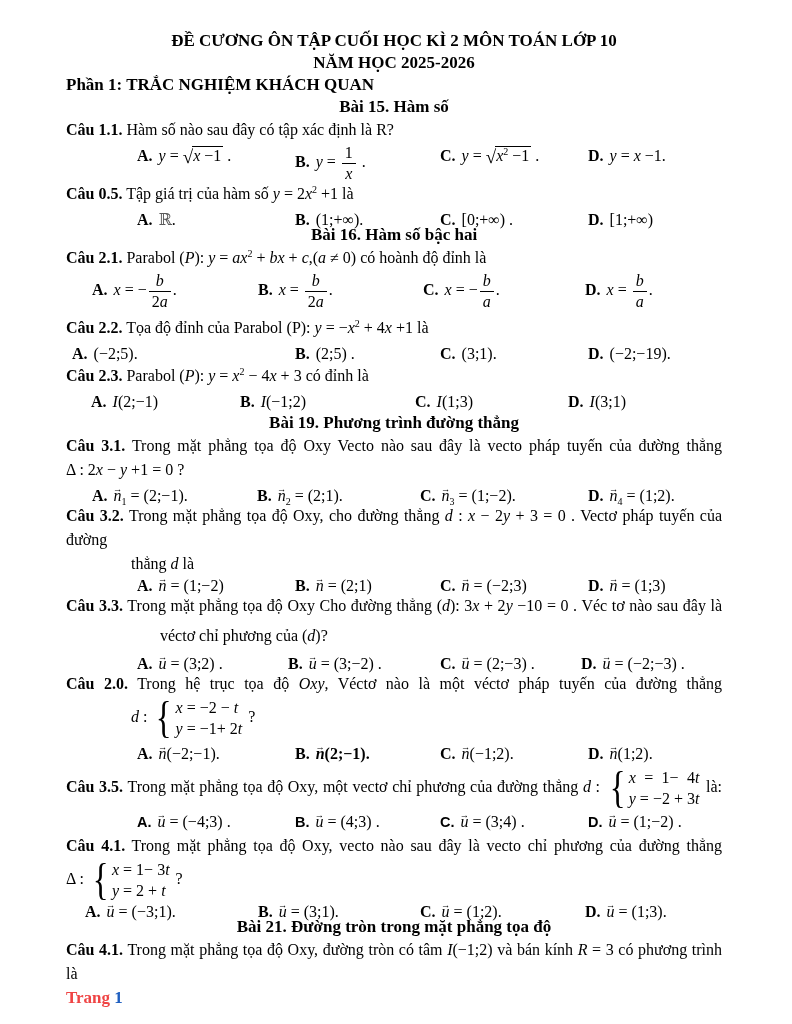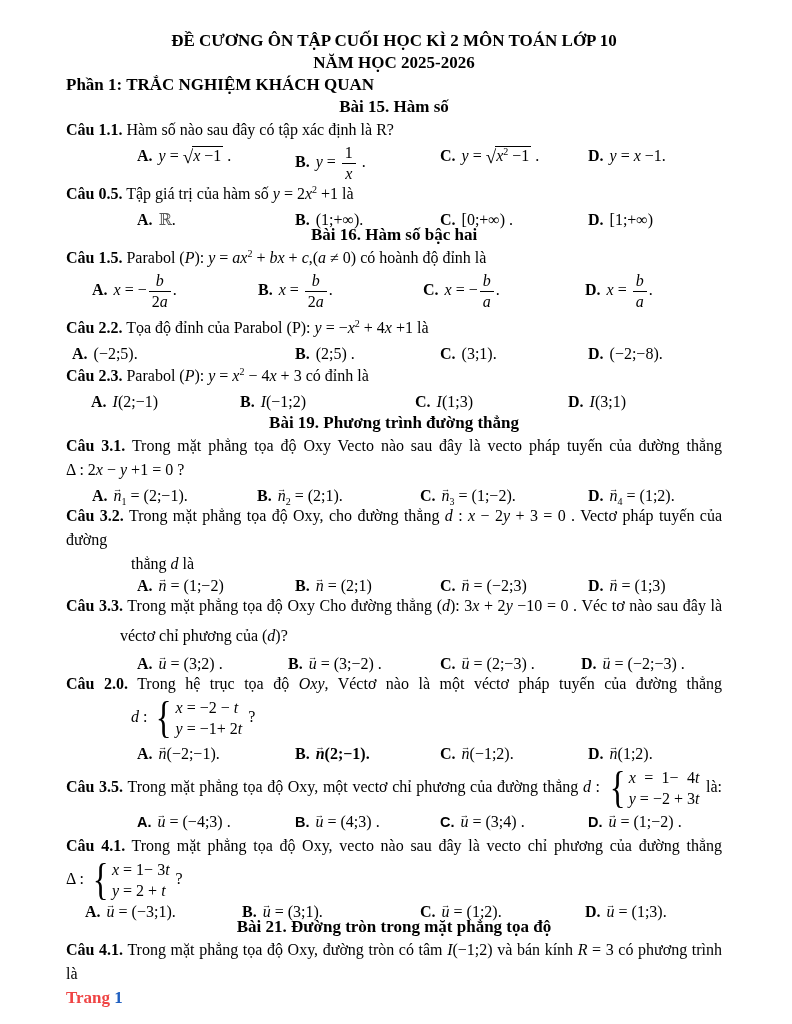--- a/index.html
+++ b/index.html
@@ -65,35 +65,35 @@
         <div class="qline"><span class="qlabel">Câu 0.5.</span> Tập giá trị của hàm số <i>y</i> = 2<i>x</i><sup>2</sup> +1 là</div>
         <div class="optrow" style="height: 24px;">
           <span class="opt" style="left: 71px;"><span class="optlabel">A.</span><span><span class="bb">ℝ</span>.</span></span>
           <span class="opt" style="left: 229px;"><span class="optlabel">B.</span><span>(1;+∞).</span></span>
           <span class="opt" style="left: 374px;"><span class="optlabel">C.</span><span>[0;+∞) .</span></span>
           <span class="opt" style="left: 522px;"><span class="optlabel">D.</span><span>[1;+∞)</span></span>
         </div>
       </div>
       <div class="sline" style="margin-top: -6px;">Bài 16. Hàm số bậc hai</div>
       <div class="q">
-        <div class="qline"><span class="qlabel">Câu 1.5.</span> Parabol (<i>P</i>): <i>y</i> = <i>ax</i><sup>2</sup> + <i>bx</i> + <i>c</i>,(<i>a</i> ≠ 0) có hoành độ đỉnh là</div>
+        <div class="qline"><span class="qlabel">Câu 2.1.</span> Parabol (<i>P</i>): <i>y</i> = <i>ax</i><sup>2</sup> + <i>bx</i> + <i>c</i>,(<i>a</i> ≠ 0) có hoành độ đỉnh là</div>
         <div class="optrow" style="height: 46px;">
           <span class="opt" style="left: 26px;"><span class="optlabel">A.</span><span><i>x</i> = −<span class="frac"><span class="num"><i>b</i></span><span class="den">2<i>a</i></span></span>.</span></span>
           <span class="opt" style="left: 192px;"><span class="optlabel">B.</span><span><i>x</i> = <span class="frac"><span class="num"><i>b</i></span><span class="den">2<i>a</i></span></span>.</span></span>
           <span class="opt" style="left: 357px;"><span class="optlabel">C.</span><span><i>x</i> = −<span class="frac"><span class="num"><i>b</i></span><span class="den"><i>a</i></span></span>.</span></span>
           <span class="opt" style="left: 519px;"><span class="optlabel">D.</span><span><i>x</i> = <span class="frac"><span class="num"><i>b</i></span><span class="den"><i>a</i></span></span>.</span></span>
         </div>
       </div>
       <div class="q">
         <div class="qline"><span class="qlabel">Câu 2.2.</span> Tọa độ đỉnh của Parabol (P): <i>y</i> = −<i>x</i><sup>2</sup> + 4<i>x</i> +1 là</div>
         <div class="optrow" style="height: 24px;">
           <span class="opt" style="left: 6px;"><span class="optlabel">A.</span><span>(−2;5).</span></span>
           <span class="opt" style="left: 229px;"><span class="optlabel">B.</span><span>(2;5) .</span></span>
           <span class="opt" style="left: 374px;"><span class="optlabel">C.</span><span>(3;1).</span></span>
-          <span class="opt" style="left: 522px;"><span class="optlabel">D.</span><span>(−2;−8).</span></span>
+          <span class="opt" style="left: 522px;"><span class="optlabel">D.</span><span>(−2;−19).</span></span>
         </div>
       </div>
       <div class="q">
         <div class="qline"><span class="qlabel">Câu 2.3.</span> Parabol (<i>P</i>): <i>y</i> = <i>x</i><sup>2</sup> − 4<i>x</i> + 3 có đỉnh là</div>
         <div class="optrow" style="height: 24px;">
           <span class="opt" style="left: 25px;"><span class="optlabel">A.</span><span><i>I</i>(2;−1)</span></span>
           <span class="opt" style="left: 174px;"><span class="optlabel">B.</span><span><i>I</i>(−1;2)</span></span>
           <span class="opt" style="left: 349px;"><span class="optlabel">C.</span><span><i>I</i>(1;3)</span></span>
           <span class="opt" style="left: 502px;"><span class="optlabel">D.</span><span><i>I</i>(3;1)</span></span>
         </div>
@@ -114,21 +114,21 @@
         <div class="qline" style="margin-left: 65px;">thẳng <i>d</i> là</div>
         <div class="optrow" style="height: 22px; margin-top: -4px;">
           <span class="opt" style="left: 71px;"><span class="optlabel">A.</span><span><span class="vec"><i>n</i></span> = (1;−2)</span></span>
           <span class="opt" style="left: 229px;"><span class="optlabel">B.</span><span><span class="vec"><i>n</i></span> = (2;1)</span></span>
           <span class="opt" style="left: 374px;"><span class="optlabel">C.</span><span><span class="vec"><i>n</i></span> = (−2;3)</span></span>
           <span class="opt" style="left: 522px;"><span class="optlabel">D.</span><span><span class="vec"><i>n</i></span> = (1;3)</span></span>
         </div>
       </div>
       <div class="q">
         <div class="qline just"><span class="qlabel">Câu 3.3.</span> Trong mặt phẳng tọa độ Oxy Cho đường thẳng (<i>d</i>): 3<i>x</i> + 2<i>y</i> −10 = 0 . Véc tơ nào sau đây là</div>
-        <div class="qline" style="margin-left: 54px; margin-top: 6px;">véctơ chỉ phương của (<i>d</i>)?</div>
+        <div class="qline" style="margin-left: 94px; margin-top: 6px;">véctơ chỉ phương của (<i>d</i>)?</div>
         <div class="optrow" style="height: 22px; margin-top: 2px;">
           <span class="opt" style="left: 71px;"><span class="optlabel">A.</span><span><span class="vec"><i>u</i></span> = (3;2) .</span></span>
           <span class="opt" style="left: 222px;"><span class="optlabel">B.</span><span><span class="vec"><i>u</i></span> = (3;−2) .</span></span>
           <span class="opt" style="left: 374px;"><span class="optlabel">C.</span><span><span class="vec"><i>u</i></span> = (2;−3) .</span></span>
           <span class="opt" style="left: 515px;"><span class="optlabel">D.</span><span><span class="vec"><i>u</i></span> = (−2;−3) .</span></span>
         </div>
       </div>
       <div class="q">
         <div class="qline just"><span class="qlabel">Câu 2.0.</span> Trong hệ trục tọa độ <i>Oxy</i>, Véctơ nào là một véctơ pháp tuyến của đường thẳng</div>
         <div class="qline" style="margin-left: 65px;"><i>d</i> : <span class="cases">
@@ -164,21 +164,21 @@
         <div class="qline just"><span class="qlabel">Câu 4.1.</span> Trong mặt phẳng tọa độ Oxy, vecto nào sau đây là vecto chỉ phương của đường thẳng</div>
         <div class="qline">Δ : <span class="cases">
             <span class="brace">{</span>
             <span class="cl">
               <span><i>x</i> = 1− 3<i>t</i></span>
               <span><i>y</i> = 2 + <i>t</i></span>
             </span>
           </span> ?</div>
         <div class="optrow" style="height: 26px; margin-top: -4px;">
           <span class="opt" style="left: 19px;"><span class="optlabel">A.</span><span><span class="vec"><i>u</i></span> = (−3;1).</span></span>
-          <span class="opt" style="left: 176px;"><span class="optlabel">B.</span><span><span class="vec"><i>u</i></span> = (3;1).</span></span>
+          <span class="opt" style="left: 192px;"><span class="optlabel">B.</span><span><span class="vec"><i>u</i></span> = (3;1).</span></span>
           <span class="opt" style="left: 354px;"><span class="optlabel">C.</span><span><span class="vec"><i>u</i></span> = (1;2).</span></span>
           <span class="opt" style="left: 519px;"><span class="optlabel">D.</span><span><span class="vec"><i>u</i></span> = (1;3).</span></span>
         </div>
       </div>
       <div class="sline" style="margin-top: -8px;">Bài 21. Đường tròn trong mặt phẳng tọa độ</div>
       <div class="q">
         <div class="qline just"><span class="qlabel">Câu 4.1.</span> Trong mặt phẳng tọa độ Oxy, đường tròn có tâm <i>I</i>(−1;2) và bán kính <i>R</i> = 3 có phương trình</div>
         <div class="qline">là</div>
       </div>
     </div>

